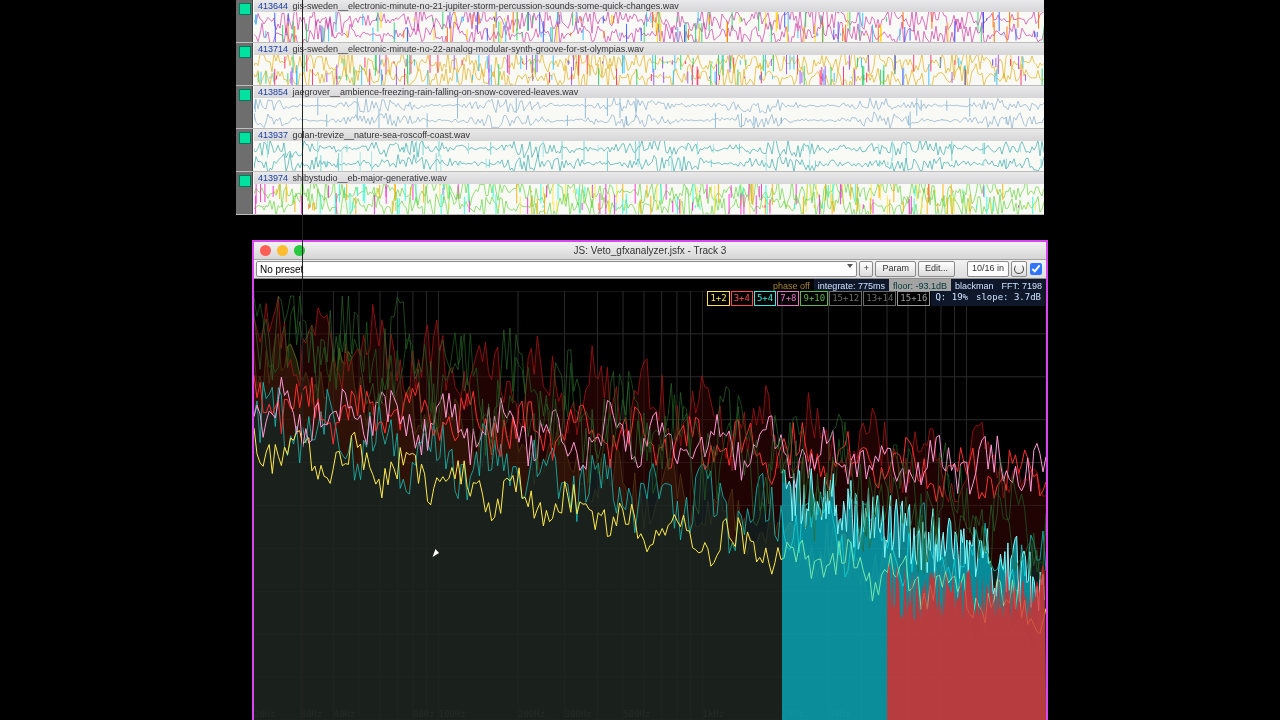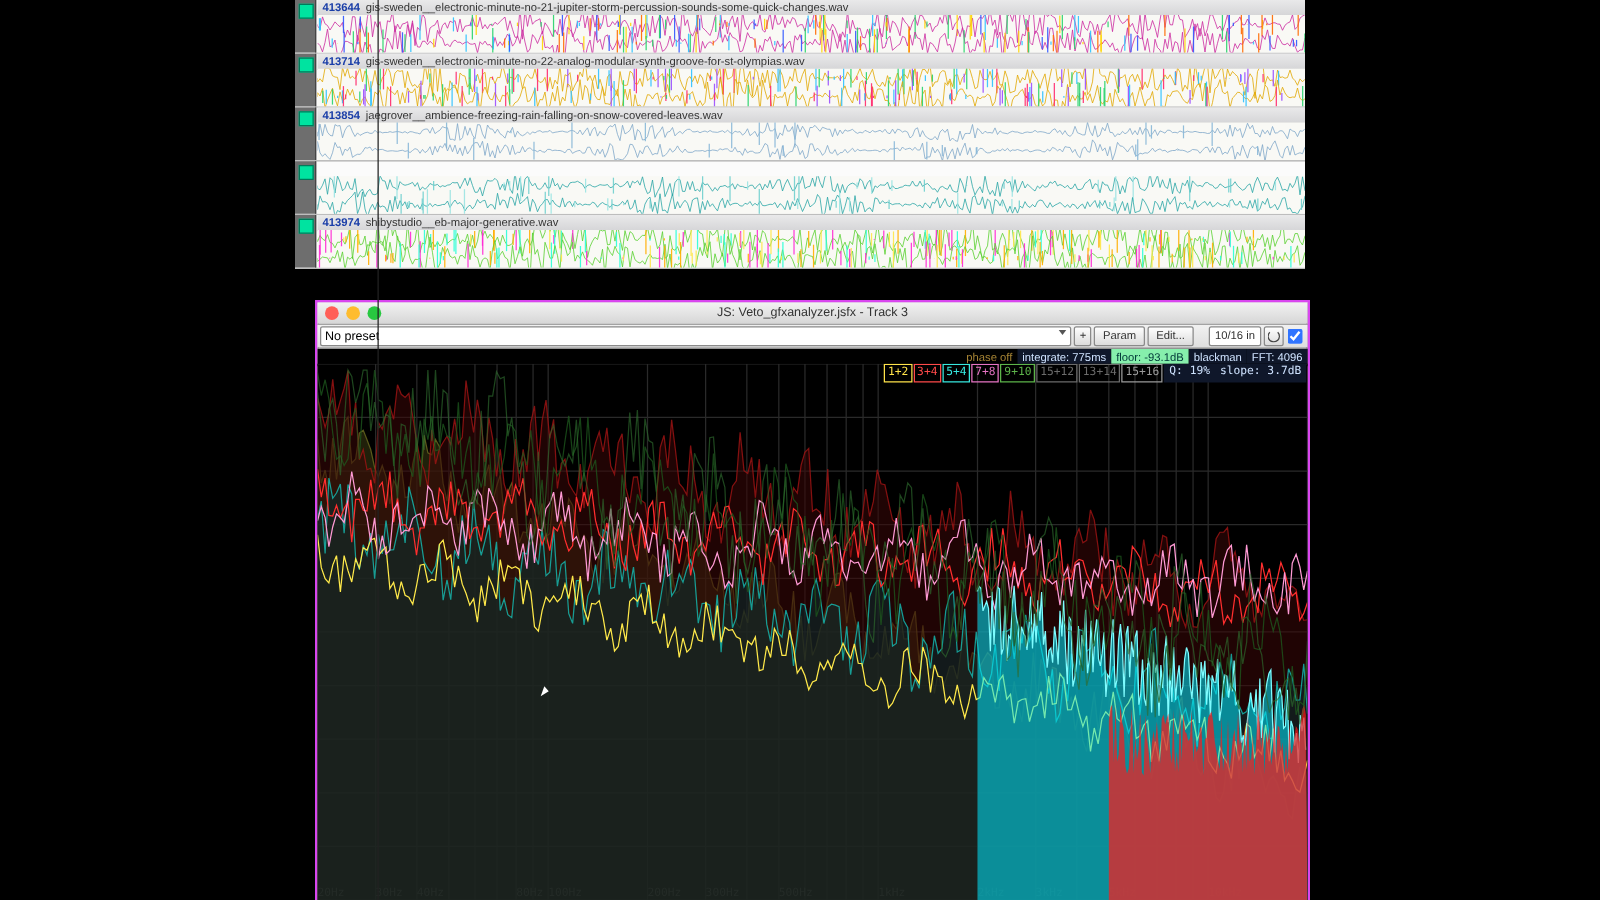--- a/index.html
+++ b/index.html
@@ -3,21 +3,21 @@
 <meta charset="utf-8">
 <style>
   html,body{margin:0;padding:0;width:1280px;height:720px;background:#000;font-family:"Lucida Grande","Segoe UI",sans-serif;font-size:10px;overflow:hidden}
   .stage{position:absolute;left:236px;top:0;width:808px;height:720px}
   
   .track{position:relative;height:42px;border-bottom:1px solid #bdbdbd;background:#fbfbfb}
   .track:first-child{border-top:1px solid #bdbdbd}
   .track-gutter{position:absolute;left:0;top:0;width:16px;height:100%;background:#6e6e6e;border-right:1px solid #444}
   .track-gutter::before{content:"";position:absolute;left:3px;top:3px;width:10px;height:10px;background:#00e3a0;border:1px solid #01795a}
   .track-title{position:absolute;left:18px;top:0;right:0;height:12px;line-height:12px;padding-left:4px;background:linear-gradient(#e9e9ea,#d6d6d8);border-bottom:1px solid #bcbcbc;font-size:9px;color:#333;white-space:nowrap;overflow:hidden}
-  .track-title .id{color:#1a3ea8;font-weight:700;margin-right:2px}
+  .track-title .id{color:#1a3ea8;font-weight:400;margin-right:2px}
   .wave-area{position:absolute;left:18px;right:0;top:12px;bottom:0;background:#f9f9f5}
   .wave-svg{width:100%;height:100%;display:block}
   
   .meter-strip{position:absolute;left:0;top:0;width:10px;height:232px}
   .meter-dot{position:absolute;left:1px;width:8px;height:6px;background:#00ff80}
   
   .fx-win{position:absolute;left:16px;top:240px;width:792px;height:478px;background:#d9d9d9;border:2px solid #d946ef;box-shadow:0 0 0 1px #545454 inset}
   .titlebar{position:relative;height:17px;background:linear-gradient(#f2f2f2,#d6d6d6);border-bottom:1px solid #a3a3a3}
   .traffic{position:absolute;left:6px;top:3px;display:flex;gap:6px}
   .tl-dot{width:11px;height:11px;border-radius:50%}
@@ -32,21 +32,21 @@
   .tb-small{width:12px;padding:0;text-align:center}
   .tb-readout{height:14px;margin-left:12px;padding:0 4px;background:#fff;border:1px solid #8a8a8a;border-radius:2px;line-height:12px;font-size:9px;color:#333}
   .loop-icn{width:14px;height:14px;margin-left:2px;border:1px solid #8a8a8a;border-radius:2px;background:linear-gradient(#fefefe,#dcdcdc);position:relative}
   .loop-icn::before{content:"";position:absolute;left:2px;top:2px;width:8px;height:8px;border:1px solid #444;border-radius:50%;border-top-color:transparent}
   .enable-cb{margin:0 4px 0 3px;width:12px;height:12px;accent-color:#3074ff}
   
   .status-strip{height:14px;background:#000;display:flex;font-family:Liberation Sans, sans-serif;font-size:9px;line-height:14px;overflow:hidden}
   .ss-pad{flex:1}
   .ss-seg{padding:0 4px;white-space:nowrap}
   .hdr-blue{background:#0f172a;color:#cfe3ff}
-  .hdr-cyan{background:#86efac;color:#003838}
+  .hdr-cyan{background:#a3a3a3;color:#003838}
   .hdr-brown{color:#a68434}
   .chan{border:1px solid currentColor;padding:0 2px;margin-right:1px}
   .c-yel{color:#ffe34a}.c-red{color:#ff4a4a}.c-cyn{color:#37e9e0}.c-mag{color:#e774c4}
   .c-grn{color:#5db44a}.c-dgry{color:#6b6b6b}.c-lgry{color:#9a9a9a}
   
   .spec-pane{position:absolute;left:0;right:0;top:49px;bottom:0;background:#000;overflow:hidden}
   .spec-svg{position:absolute;left:0;top:0;width:100%;height:100%}
   .grid line{stroke:#2a2a2a;stroke-width:1}
   .xtick{fill:#5e5e5e;font:9px ui-monospace,Menlo,monospace}
   .cursor{position:absolute;width:9px;height:12px;pointer-events:none}
@@ -514,20 +514,24 @@
           <line x1="72.67854263074696" x2="72.67854263074696" y1="16.217097562621348" y2="28.782902437378652" stroke="#89b8d8" stroke-width="1" opacity="0.9"></line>
           <line x1="372.55787514615804" x2="372.55787514615804" y1="18.16596414812375" y2="26.83403585187625" stroke="#89b8d8" stroke-width="1" opacity="0.9"></line>
           <line x1="656.1834771186113" x2="656.1834771186113" y1="13.464491780265234" y2="31.535508219734766" stroke="#89b8d8" stroke-width="1" opacity="0.9"></line>
           <line x1="527.0395258395001" x2="527.0395258395001" y1="20.05219892563764" y2="24.94780107436236" stroke="#89b8d8" stroke-width="1" opacity="0.9"></line>
         </svg>
       </div>
   </div>
 
   <div class="track">
     <div class="track-gutter"></div>
+    <div class="track-title">
+      <span class="id">413937</span>
+      <span>golan-trevize__nature-sea-roscoff-coast.wav</span>
+    </div>
     <div class="wave-area">
         <svg class="wave-svg" id="wave3" viewBox="0 0 790 30" preserveAspectRatio="none">
           <path d="M0 7.5 L0 9.7 L2 10.8 L4 7.2 L6 2.1 L8 14.4 L10 1.2 L12 3.2 L14 13.4 L16 -0.3 L18 4.7 L20 11.6 L22 9.6 L24 4.3 L26 9.8 L28 10.6 L30 1.9 L32 16.7 L34 12.5 L36 10.2 L38 16.4 L40 12.2 L42 10.5 L44 14.4 L46 14.8 L48 13.7 L50 -0.6 L52 3.5 L54 3.8 L56 10.5 L58 2.7 L60 8.4 L62 9.3 L64 10.9 L66 4.3 L68 6.4 L70 7.2 L72 6.7 L74 6.0 L76 4.9 L78 8.1 L80 5.1 L82 11.2 L84 8.6 L86 10.4 L88 8.7 L90 5.8 L92 6.8 L94 7.2 L96 6.5 L98 8.7 L100 7.5 L102 8.2 L104 7.1 L106 6.8 L108 5.0 L110 5.3 L112 5.0 L114 9.8 L116 5.6 L118 1.5 L120 7.4 L122 1.2 L124 7.4 L126 12.8 L128 12.8 L130 8.9 L132 15.8 L134 8.3 L136 3.2 L138 3.9 L140 3.6 L142 1.7 L144 3.7 L146 10.7 L148 6.4 L150 11.3 L152 2.2 L154 10.1 L156 13.7 L158 -2.9 L160 11.1 L162 1.3 L164 16.1 L166 2.3 L168 -0.0 L170 4.5 L172 7.8 L174 5.6 L176 9.9 L178 10.5 L180 8.7 L182 5.2 L184 9.4 L186 9.2 L188 1.6 L190 7.8 L192 5.8 L194 10.5 L196 6.4 L198 8.0 L200 8.7 L202 5.3 L204 4.8 L206 4.8 L208 4.0 L210 5.2 L212 6.3 L214 9.7 L216 7.3 L218 6.7 L220 8.1 L222 8.6 L224 7.7 L226 6.7 L228 7.1 L230 7.2 L232 6.6 L234 9.1 L236 8.7 L238 5.9 L240 6.3 L242 8.5 L244 7.8 L246 6.4 L248 3.9 L250 9.3 L252 4.0 L254 5.5 L256 3.5 L258 7.1 L260 0.4 L262 9.0 L264 13.9 L266 12.6 L268 3.0 L270 16.8 L272 12.3 L274 8.6 L276 0.6 L278 16.3 L280 11.5 L282 5.8 L284 15.8 L286 5.0 L288 2.5 L290 2.7 L292 12.1 L294 12.1 L296 4.3 L298 10.7 L300 4.2 L302 11.7 L304 10.5 L306 12.2 L308 4.7 L310 7.0 L312 6.1 L314 9.0 L316 12.0 L318 9.0 L320 11.5 L322 8.2 L324 8.0 L326 7.3 L328 8.7 L330 8.3 L332 5.9 L334 10.3 L336 6.3 L338 8.1 L340 8.1 L342 9.0 L344 9.2 L346 7.3 L348 7.1 L350 10.1 L352 7.5 L354 6.0 L356 11.0 L358 6.4 L360 9.2 L362 3.3 L364 10.1 L366 6.9 L368 2.9 L370 2.8 L372 11.8 L374 6.4 L376 2.5 L378 7.2 L380 11.5 L382 10.5 L384 5.7 L386 5.7 L388 -0.1 L390 9.8 L392 8.5 L394 8.0 L396 1.4 L398 8.1 L400 -2.3 L402 4.8 L404 9.2 L406 0.1 L408 -0.9 L410 -2.1 L412 11.2 L414 12.2 L416 5.9 L418 13.5 L420 6.6 L422 13.2 L424 8.1 L426 6.3 L428 5.5 L430 6.4 L432 8.7 L434 2.0 L436 4.0 L438 10.3 L440 5.4 L442 3.1 L444 13.0 L446 7.7 L448 9.0 L450 6.8 L452 7.1 L454 7.1 L456 4.7 L458 10.3 L460 7.6 L462 9.8 L464 9.8 L466 8.9 L468 8.5 L470 7.1 L472 7.5 L474 7.7 L476 3.8 L478 7.5 L480 7.8 L482 3.9 L484 8.1 L486 6.6 L488 5.8 L490 7.9 L492 10.4 L494 10.0 L496 12.8 L498 8.9 L500 8.1 L502 9.6 L504 10.5 L506 6.7 L508 11.4 L510 12.5 L512 12.6 L514 1.7 L516 6.1 L518 12.9 L520 -0.4 L522 -1.2 L524 8.3 L526 14.9 L528 11.1 L530 8.4 L532 13.2 L534 -0.5 L536 9.8 L538 14.5 L540 11.3 L542 15.7 L544 4.7 L546 16.1 L548 7.0 L550 2.5 L552 5.4 L554 4.1 L556 12.7 L558 2.7 L560 12.9 L562 8.8 L564 3.9 L566 9.4 L568 6.4 L570 8.3 L572 10.2 L574 11.8 L576 7.8 L578 9.7 L580 6.9 L582 8.8 L584 8.1 L586 4.5 L588 5.7 L590 3.8 L592 7.7 L594 6.6 L596 7.6 L598 9.2 L600 7.2 L602 9.9 L604 9.5 L606 6.1 L608 10.5 L610 10.7 L612 9.8 L614 5.8 L616 4.3 L618 2.4 L620 10.2 L622 6.0 L624 6.8 L626 13.2 L628 4.4 L630 7.0 L632 7.0 L634 11.6 L636 11.6 L638 1.1 L640 4.7 L642 14.2 L644 7.6 L646 13.0 L648 2.7 L650 0.9 L652 4.2 L654 1.1 L656 2.1 L658 9.6 L660 10.7 L662 11.4 L664 8.2 L666 -2.6 L668 8.6 L670 4.5 L672 -0.7 L674 9.0 L676 2.8 L678 8.3 L680 9.8 L682 1.7 L684 14.0 L686 5.3 L688 11.9 L690 13.6 L692 5.3 L694 7.6 L696 3.1 L698 12.9 L700 3.7 L702 5.9 L704 7.9 L706 7.3 L708 8.4 L710 5.3 L712 5.0 L714 6.7 L716 7.2 L718 9.7 L720 9.1 L722 6.1 L724 7.5 L726 9.2 L728 8.5 L730 7.9 L732 7.2 L734 4.4 L736 7.6 L738 9.4 L740 11.2 L742 10.2 L744 7.3 L746 6.1 L748 13.1 L750 5.3 L752 0.8 L754 5.4 L756 11.5 L758 5.4 L760 5.8 L762 10.3 L764 11.2 L766 3.9 L768 0.7 L770 5.4 L772 11.2 L774 10.4 L776 11.9 L778 5.7 L780 9.1 L782 5.6 L784 -1.1 L786 14.9 L788 0.4 L790 11.7" fill="none" stroke="#2aa6a6" stroke-width="0.8" opacity="0.8"></path>
           <line x1="308.08806135552004" x2="308.08806135552004" y1="-3.724164797225967" y2="18.724164797225967" stroke="#6fd0cf" stroke-width="1" opacity="0.9"></line>
           <line x1="766.3596997852437" x2="766.3596997852437" y1="3.812641932629049" y2="11.187358067370951" stroke="#9be4e3" stroke-width="1" opacity="0.9"></line>
           <line x1="519.2938170419075" x2="519.2938170419075" y1="7.204275159398094" y2="7.795724840601906" stroke="#6fd0cf" stroke-width="1" opacity="0.9"></line>
           <line x1="443.40771939372644" x2="443.40771939372644" y1="0.8248901213519275" y2="14.175109878648072" stroke="#9be4e3" stroke-width="1" opacity="0.9"></line>
           <line x1="729.0046451729722" x2="729.0046451729722" y1="1.9718313391786069" y2="13.028168660821393" stroke="#6fd0cf" stroke-width="1" opacity="0.9"></line>
           <line x1="153.73232419369742" x2="153.73232419369742" y1="3.852911554276943" y2="11.147088445723057" stroke="#9be4e3" stroke-width="1" opacity="0.9"></line>
           <line x1="385.1709255971946" x2="385.1709255971946" y1="-5.1698930121492594" y2="20.16989301214926" stroke="#6fd0cf" stroke-width="1" opacity="0.9"></line>
@@ -863,21 +867,21 @@
       <div class="loop-icn"></div>
       <input type="checkbox" class="enable-cb" checked="" style="">
     </div>
 
     <div class="status-strip">
       <div class="ss-pad"></div>
       <div class="ss-seg hdr-brown">phase off</div>
       <div class="ss-seg hdr-blue">integrate: 775ms</div>
       <div class="ss-seg hdr-cyan">floor:  -93.1dB</div>
       <div class="ss-seg hdr-blue">blackman</div>
-      <div class="ss-seg hdr-blue">FFT: 4096</div>
+      <div class="ss-seg hdr-blue">FFT: 7198</div>
     </div>
 
     <div class="status-strip" style="position:absolute;left:0;right:0;top:35px;height:0"></div>
 
     <div class="spec-pane">
       <svg class="spec-svg" id="spec" viewBox="0 0 792 429" preserveAspectRatio="none">
           <g class="grid">
             <line x1="0" x2="0" y1="0" y2="429"></line>
             <line x1="46.48809239069985" x2="46.48809239069985" y1="0" y2="429"></line>
             <line x1="79.47191885529104" x2="79.47191885529104" y1="0" y2="429"></line>

